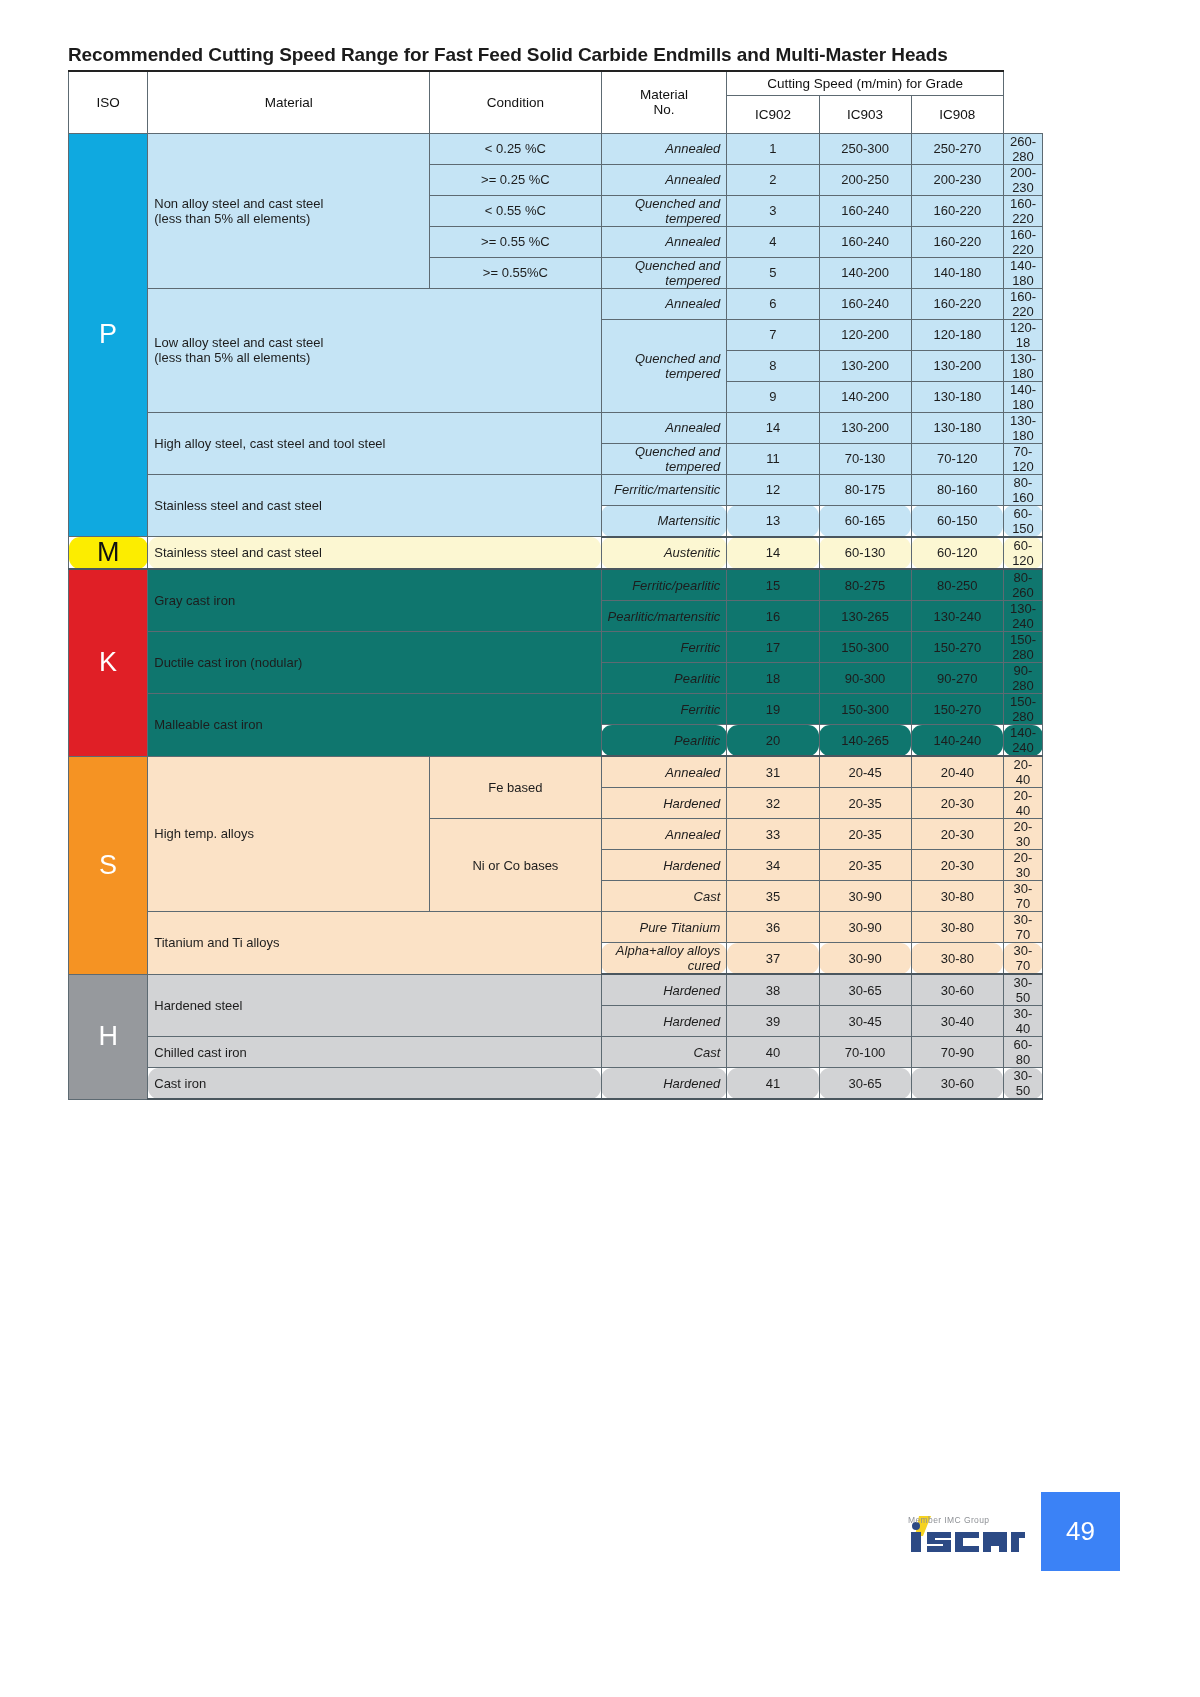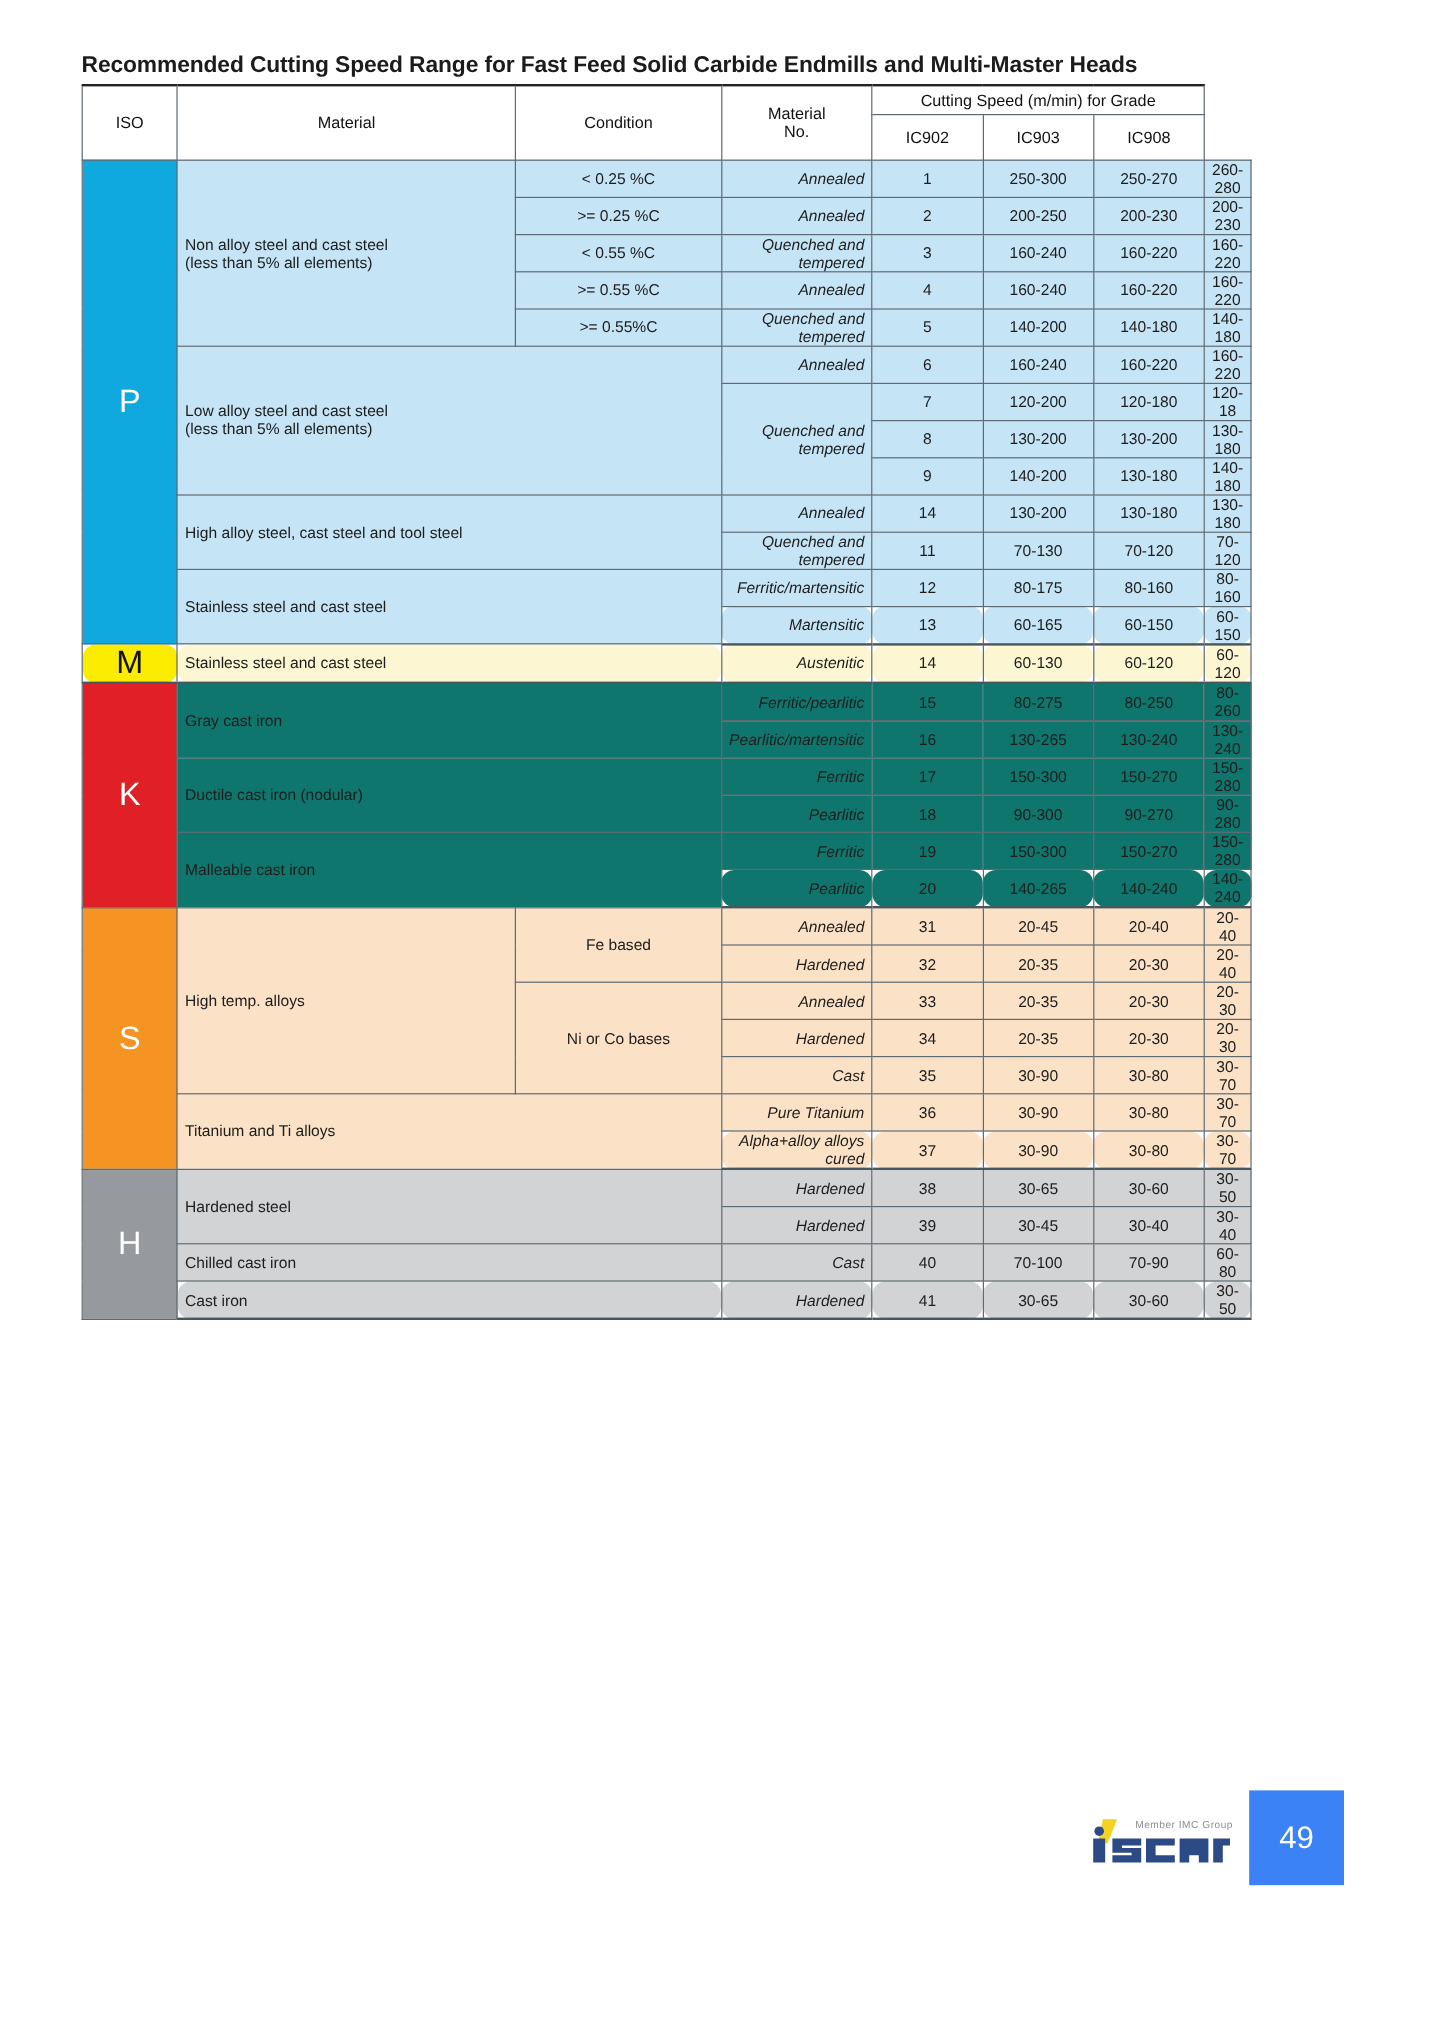--- a/index.html
+++ b/index.html
@@ -77,21 +77,21 @@
   .fill-h   { background: #d2d3d5; }
   .iso-p    { background: #0fa9e0; }
   .iso-m    { background: #fced00; }
   .iso-k    { background: #e01f26; }
   .iso-s    { background: #f59323; }
   .iso-h    { background: #96999d; }
 
   .sep-heavy { border-bottom: 2px solid #4a565e !important; border-radius: 11px; }
   .logo-wrap { position: absolute; left: 905px; top: 1512px; width: 120px; height: 44px; }
   .imc-text {
-    position: absolute; left: 946px; top: 1515px;
+    position: absolute; left: 908px; top: 1515px;
     font-size: 8.5px; color: #8e9196; letter-spacing: 0.4px; white-space: nowrap;
   }
   .pagebox {
     position: absolute; left: 1041px; top: 1492px;
     width: 79px; height: 79px;
     background: #3b82f6;
     color: #ffffff;
     font-size: 26px;
     display: flex; align-items: center; justify-content: center;
   }

